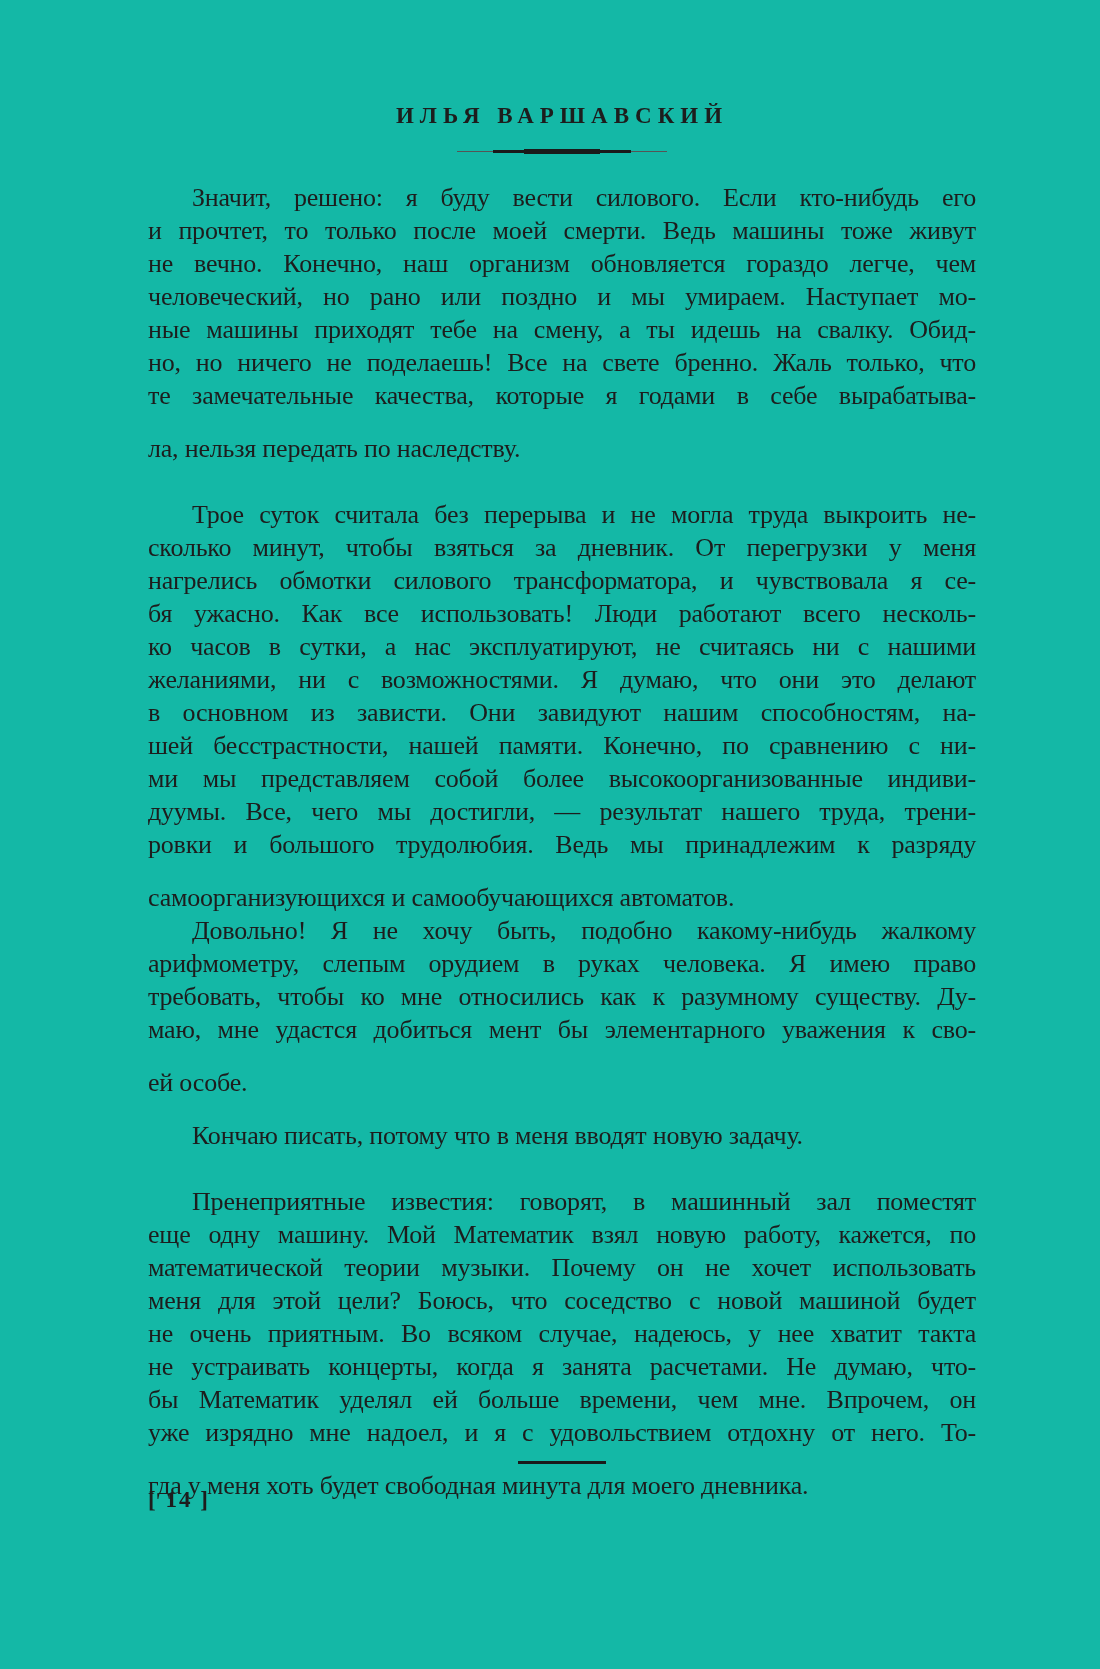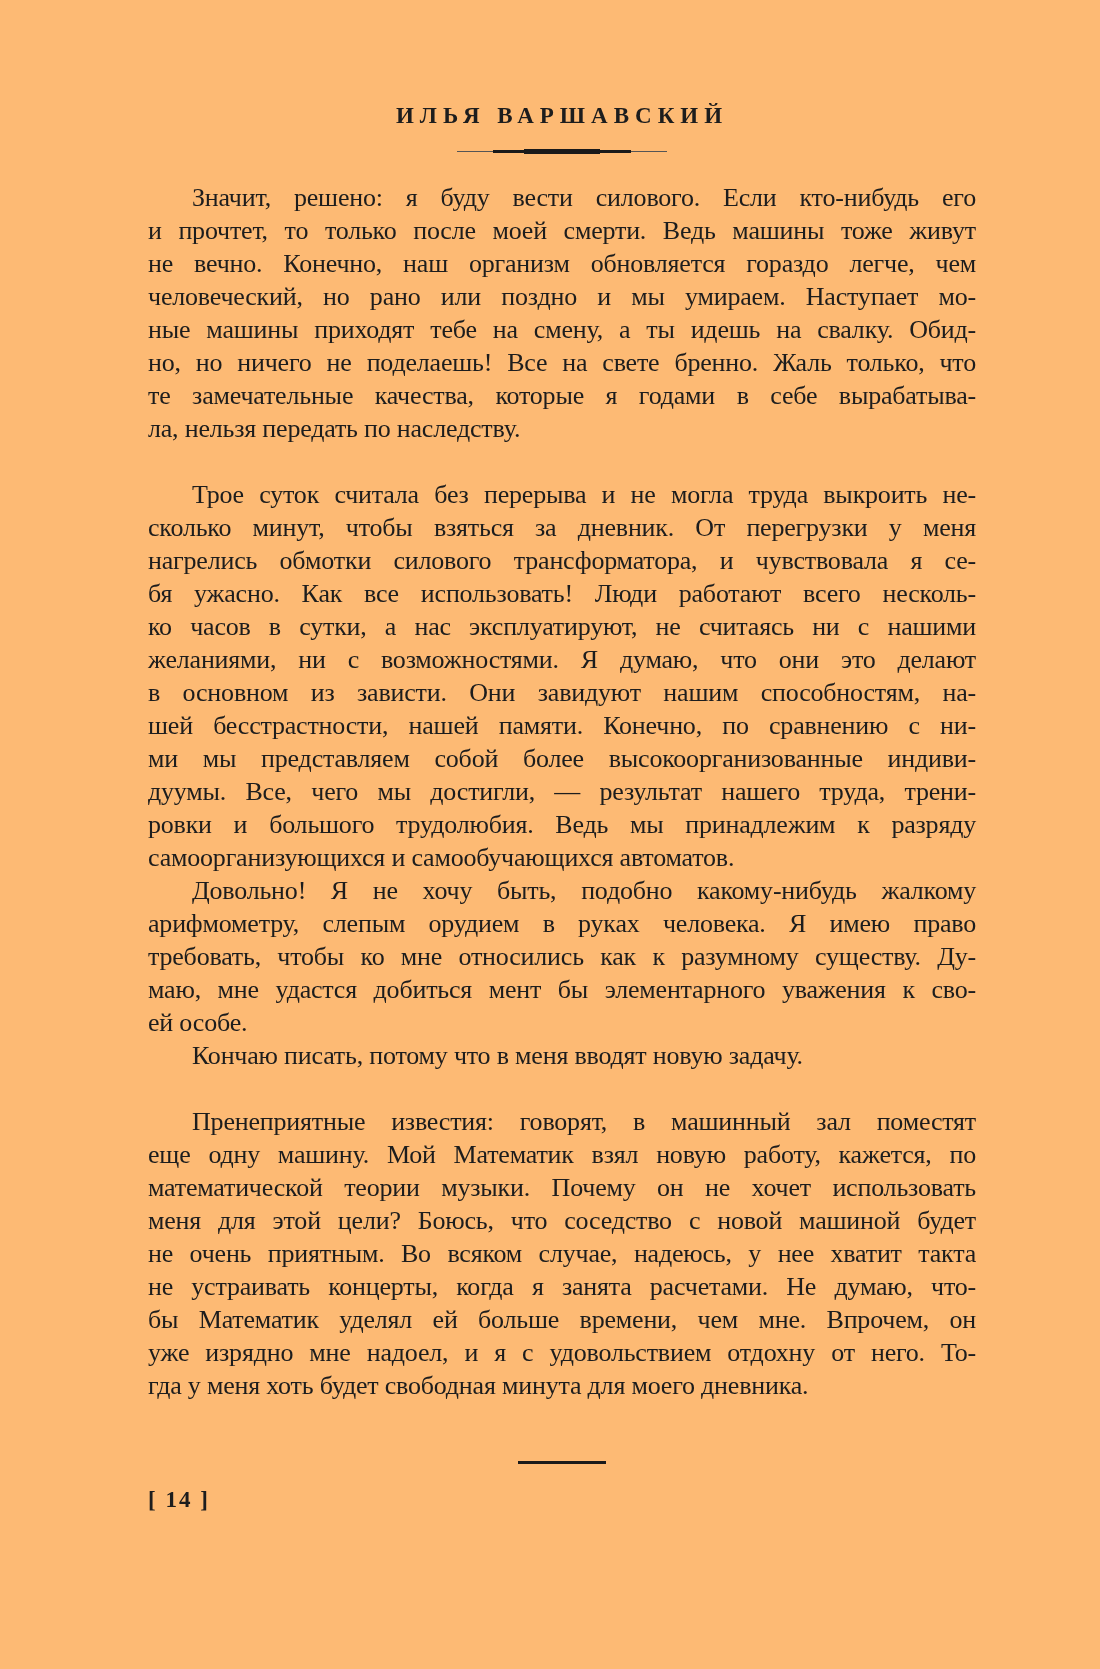--- a/index.html
+++ b/index.html
@@ -2,21 +2,21 @@
 <html lang="ru"><head>
 <meta charset="utf-8">
 <style>
   html, body { margin: 0; padding: 0; }
   body { background: #e9e9e9; }
 
   .page {
     position: relative;
     width: 1100px;
     height: 1669px;
-    background: #fdba74;
+    background: #14b8a6;
     font-family: "Liberation Serif", "DejaVu Serif", serif;
     color: #1d1d1d;
     overflow: hidden;
     margin: 0 auto;
   }
 
   
   .running-head {
     position: absolute;
     top: 102px;
@@ -57,21 +57,21 @@
     font-size: 26px;
     line-height: 33px;
     letter-spacing: -0.2px;
   }
   .entry + .entry { margin-top: 33px; }
   .line {
     text-align: justify;
     text-align-last: justify;
     min-height: 33px;
   }
-  .line.last { text-align-last: left; }
+  .line.last { text-align-last: left; margin-top: 20px; }
   .paragraph .line.first { text-indent: 44px; }
 
   
   .foot-divider {
     position: absolute;
     top: 1461px;
     left: 148px;
     width: 828px;
   }
   .foot-divider .rule {

